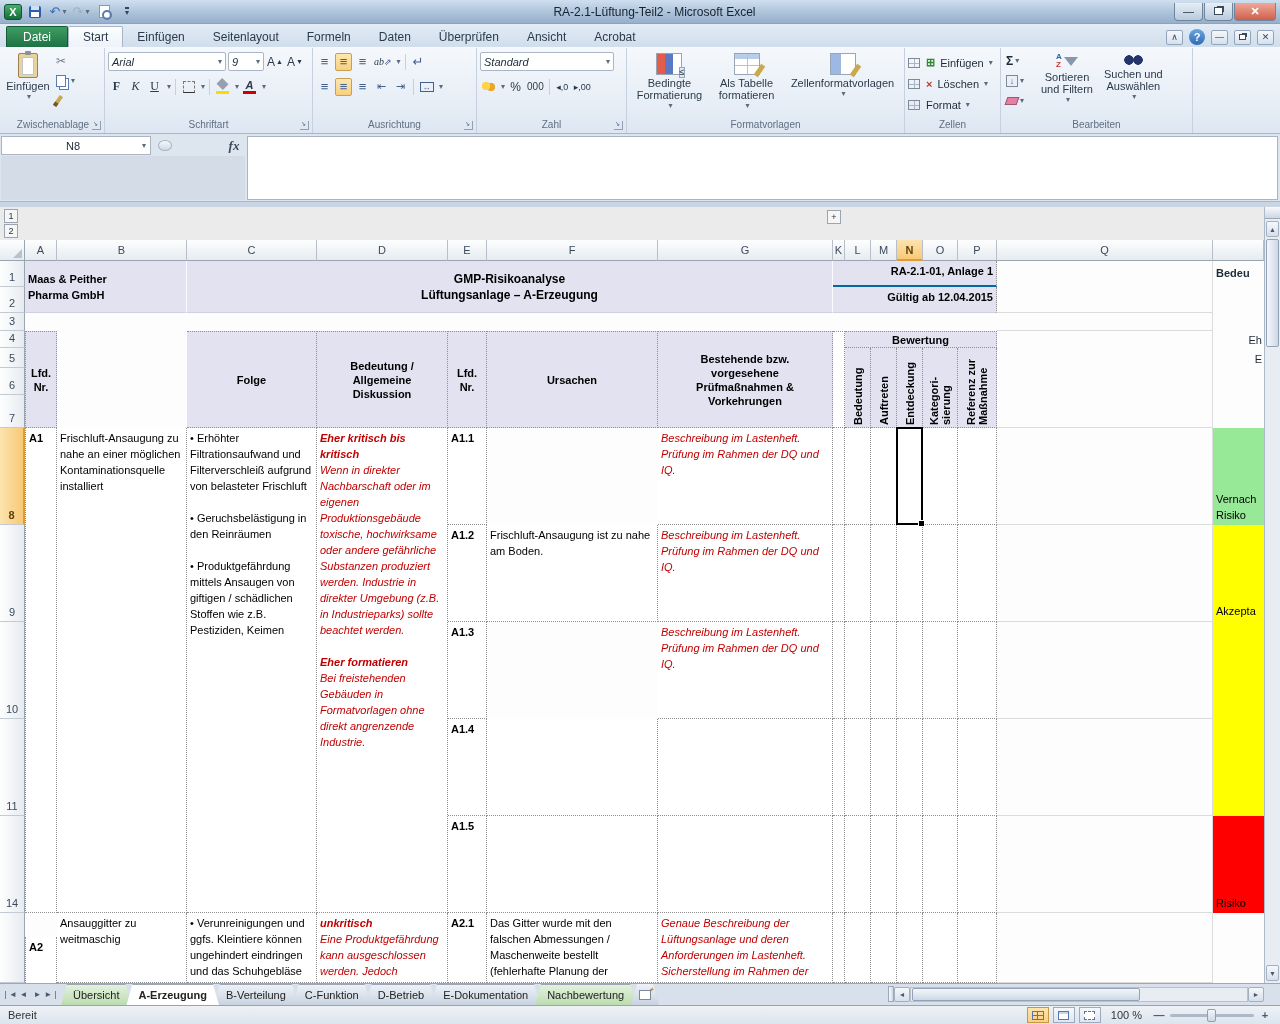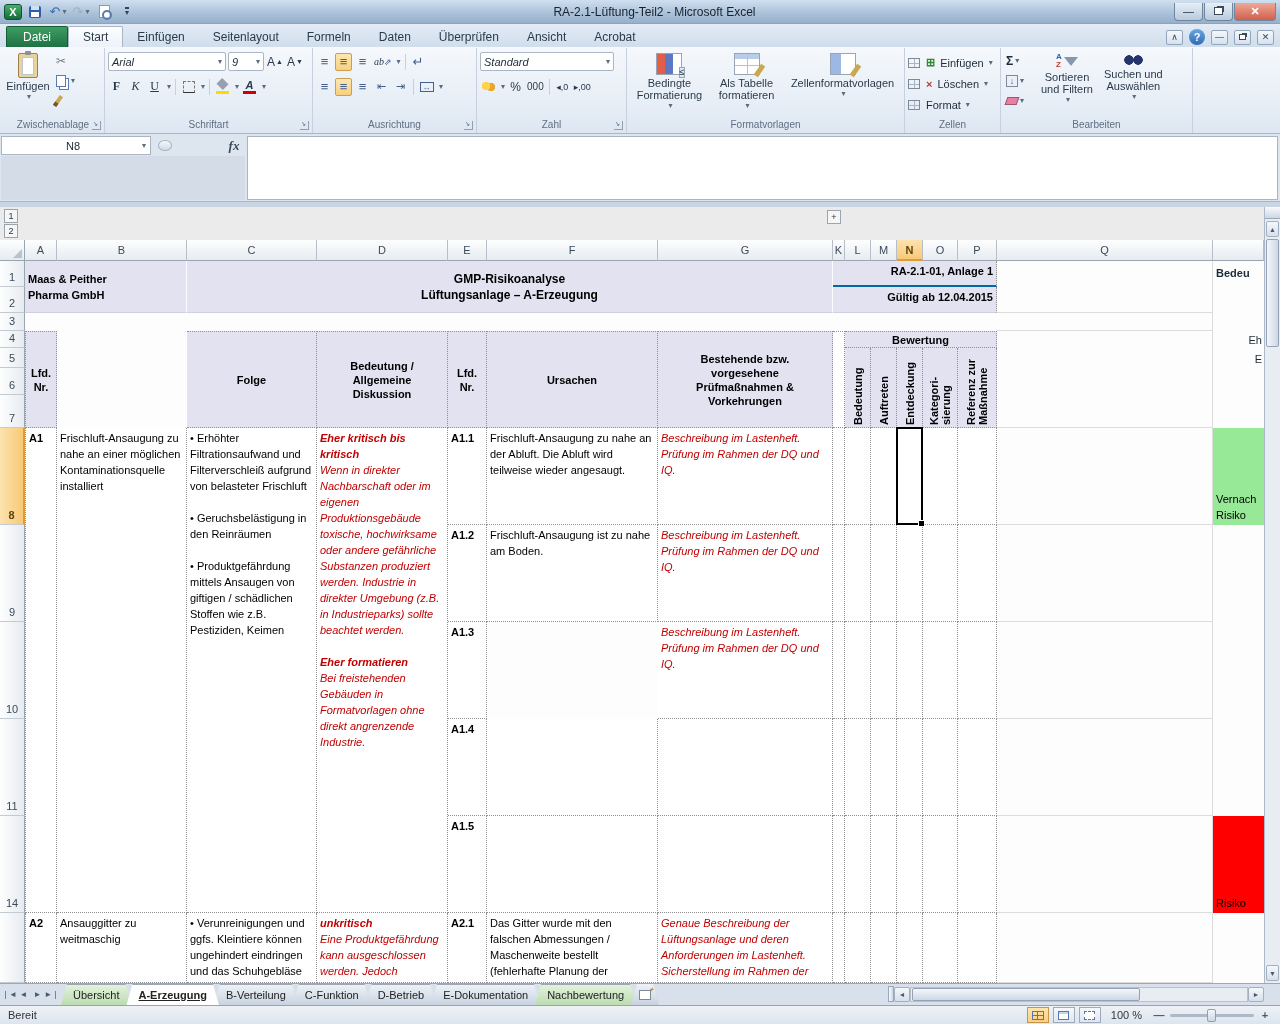--- a/index.html
+++ b/index.html
@@ -125,21 +125,21 @@
   .vs-split{position:absolute;left:0;top:0;width:15px;height:12px;background:linear-gradient(#f8fafc,#ccd7e4);border-bottom:1px solid #9aa8ba;}
   .sb-btn{position:absolute;left:1px;width:13px;height:16px;background:linear-gradient(#f6f8fb,#d7dfeb);border:1px solid #a3b0c1;border-radius:2px;font-size:7px;color:#4a5a6c;display:flex;align-items:center;justify-content:center;}
   .vs-thumb{position:absolute;left:1px;top:32px;width:13px;height:108px;background:linear-gradient(to right,#f4f7fa,#cdd8e4);border:1px solid #93a2b6;border-radius:2px;}
   
   .tabbar{position:absolute;left:0;top:983px;width:1280px;height:22px;background:#d7e0eb;border-top:1px solid #9aa8ba;display:flex;align-items:stretch;}
   .tnav{display:flex;align-items:center;gap:1px;padding:0 3px;}
   .tnav span{font-size:8px;color:#4a5a6c;width:13px;height:14px;display:flex;align-items:center;justify-content:center;}
   .stabs{display:flex;align-items:stretch;overflow:hidden;width:700px;}
   .stab{display:flex;align-items:center;padding:0 12px;margin-right:-5px;font-size:11px;color:#222;background:linear-gradient(#eef2f7,#c8d3e0);clip-path:polygon(6px 0,calc(100% - 6px) 0,100% 100%,0 100%);border-top:1px solid #9aa8ba;}
   .stab.green{background:linear-gradient(#e2f2dc,#bcdcb0);}
-  .stab.active{background:#fff;font-weight:bold;z-index:2;text-decoration:underline;}
+  .stab.active{background:#fff;font-weight:bold;z-index:2;}
   .plustab{display:flex;align-items:center;padding:0 8px;background:linear-gradient(#eef2f7,#c8d3e0);clip-path:polygon(6px 0,calc(100% - 6px) 0,100% 100%,0 100%);}
   .ico-newsheet{width:12px;height:10px;background:#fff;border:1px solid #7d8a9a;position:relative;}
   .ico-newsheet::after{content:"✦";position:absolute;right:-4px;top:-5px;font-size:7px;color:#d98b2b;}
   .hscroll{position:absolute;left:888px;top:984px;width:376px;height:20px;display:flex;align-items:center;}
   .hs-split{width:6px;height:16px;background:linear-gradient(to right,#f8fafc,#ccd7e4);border:1px solid #9aa8ba;}
   .hs-btn{width:16px;height:15px;background:linear-gradient(#f6f8fb,#d7dfeb);border:1px solid #a3b0c1;border-radius:2px;font-size:7px;color:#4a5a6c;display:flex;align-items:center;justify-content:center;}
   .hs-track{flex:1;height:15px;background:#e8edf3;border:1px solid #b7c2d0;position:relative;}
   .hs-thumb{position:absolute;left:1px;top:0px;width:228px;height:13px;background:linear-gradient(#f4f7fa,#cdd8e4);border:1px solid #93a2b6;border-radius:2px;}
   .hs-corner{position:absolute;left:1264px;top:984px;width:16px;height:20px;background:#d7e0eb;}
   
@@ -541,47 +541,47 @@
 
 • Produktgefährdung mittels Ansaugen von giftigen / schädlichen Stoffen wie z.B. Pestiziden, Keimen</div>
     <div class="cell" style="left:317px;top:221px;width:131px;height:485px">
       <div class="redb">Eher kritisch bis kritisch</div>
       <div class="red" style="margin-bottom:16px">Wenn in direkter Nachbarschaft oder im eigenen Produktionsgebäude toxische, hochwirksame oder andere gefährliche Substanzen produziert werden. Industrie in direkter Umgebung (z.B. in Industrieparks) sollte beachtet werden.</div>
       <div class="redb">Eher formatieren</div>
       <div class="red">Bei freistehenden Gebäuden in Formatvorlagen ohne direkt angrenzende Industrie.</div>
     </div>
 
     <div class="cell bold" style="left:448px;top:221px;width:39px;height:97px">A1.1</div>
-    <div class="cell" style="left:487px;top:221px;width:171px;height:97px">Frischluft-Ansaugung zu nahe an der Abluft. Die Abluft wird teilweise wieder angesaugt.</div>
     <div class="cell red" style="left:658px;top:221px;width:175px;height:97px">Beschreibung im Lastenheft. Prüfung im Rahmen der DQ und IQ.</div>
     <div class="cell bold" style="left:448px;top:318px;width:39px;height:97px">A1.2</div>
     <div class="cell" style="left:487px;top:318px;width:171px;height:97px">Frischluft-Ansaugung ist zu nahe am Boden.</div>
     <div class="cell red" style="left:658px;top:318px;width:175px;height:97px">Beschreibung im Lastenheft. Prüfung im Rahmen der DQ und IQ.</div>
     <div class="cell bold" style="left:448px;top:415px;width:39px;height:97px">A1.3</div>
     <div class="cell red" style="left:658px;top:415px;width:175px;height:97px">Beschreibung im Lastenheft. Prüfung im Rahmen der DQ und IQ.</div>
     <div class="cell bold" style="left:448px;top:512px;width:39px;height:97px">A1.4</div>
     <div class="cell" style="left:487px;top:512px;width:171px;height:97px"></div>
     <div class="cell red" style="left:658px;top:512px;width:175px;height:97px"></div>
     <div class="cell bold" style="left:448px;top:609px;width:39px;height:97px">A1.5</div>
     <div class="cell" style="left:487px;top:609px;width:171px;height:97px"></div>
     <div class="cell red" style="left:658px;top:609px;width:175px;height:97px"></div>
 
-    <div class="cell bold bl" style="left:25px;top:706px;width:32px;height:70px">A2</div>
+    <div class="cell bold bl" style="left:25px;top:730px;width:32px;height:70px">A2</div>
     <div class="cell" style="left:57px;top:706px;width:130px;height:70px">Ansauggitter  zu weitmaschig</div>
     <div class="cell pre" style="left:187px;top:706px;width:130px;height:70px">• Verunreinigungen und ggfs. Kleintiere können ungehindert eindringen und das Schuhgebläse</div>
     <div class="cell" style="left:317px;top:706px;width:131px;height:70px">
       <div class="redb">unkritisch</div>
       <div class="red">Eine Produktgefährdung kann ausgeschlossen werden. Jedoch</div>
     </div>
     <div class="cell bold" style="left:448px;top:706px;width:39px;height:70px">A2.1</div>
     <div class="cell" style="left:487px;top:706px;width:171px;height:70px">Das Gitter wurde mit den falschen Abmessungen / Maschenweite bestellt (fehlerhafte Planung der Komponenten)</div>
     <div class="cell red" style="left:658px;top:706px;width:175px;height:70px">Genaue Beschreibung der Lüftungsanlage und deren Anforderungen im Lastenheft. Sicherstellung im Rahmen der DQ.</div>
 
     <div class="legend" style="left:1213px;top:221px;width:51px;height:97px;background:#97e897;display:flex;align-items:flex-end"><span class="pre">Vernach
 Risiko</span></div>
+    <div class="legend" style="left:1213px;top:318px;width:51px;height:291px;background:#ffff00;padding-top:78px"><span>Akzepta</span></div>
     <div class="legend" style="left:1213px;top:609px;width:51px;height:97px;background:#ff0000;display:flex;align-items:flex-end"><span>Risiko</span></div>
 
     <div class="selbox" style="left:896px;top:220px;width:27px;height:98px"></div>
   <div class="cell" style="left: 833px; top: 221px; width: 12px; height: 97px;"></div>
       <div class="cell" style="left: 845px; top: 221px; width: 26px; height: 97px;"></div>
       <div class="cell" style="left: 871px; top: 221px; width: 26px; height: 97px;"></div>
       <div class="cell" style="left: 897px; top: 221px; width: 26px; height: 97px;"></div>
       <div class="cell" style="left: 923px; top: 221px; width: 35px; height: 97px;"></div>
       <div class="cell" style="left: 958px; top: 221px; width: 39px; height: 97px;"></div>
       <div class="cell" style="left: 833px; top: 318px; width: 12px; height: 97px;"></div>

